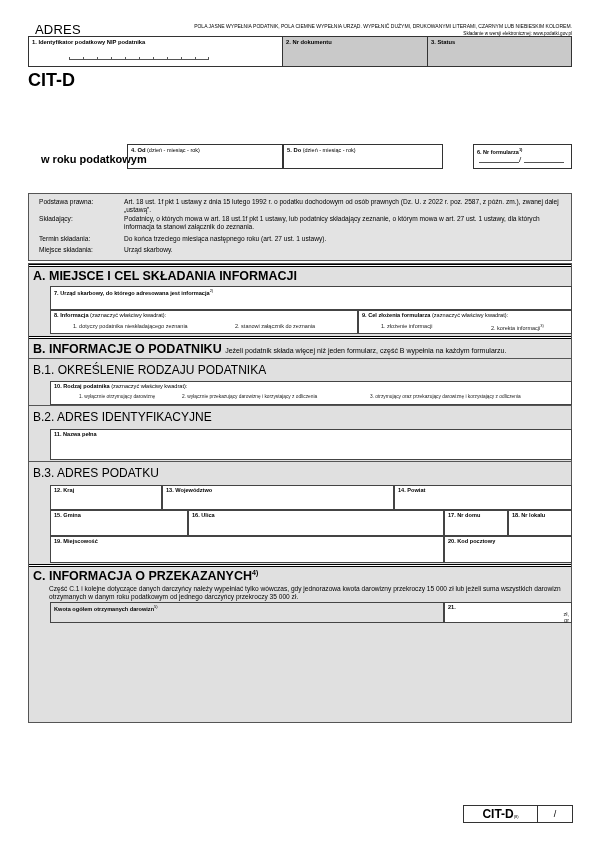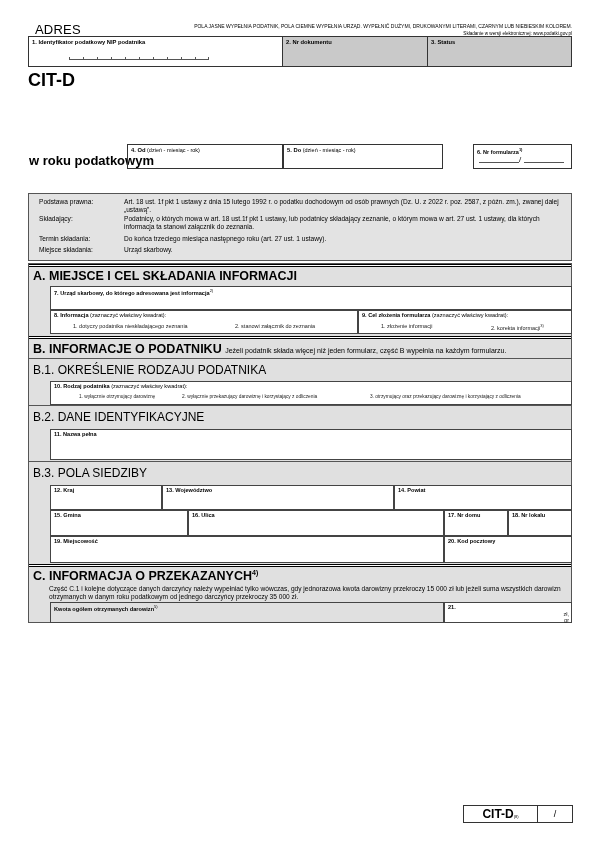--- a/index.html
+++ b/index.html
@@ -15,33 +15,33 @@
   .header-box { left: 28px; top: 36px; width: 544px; height: 31px; border: 1px solid #333; display: flex; }
   .header-box .cell { border-right: 1px solid #333; position: relative; padding: 2px 3px; font-size: 5.8px; font-weight: bold; }
   .header-box .cell:last-child { border-right: none; }
   .shaded { background: #c9c9c9; }
   .nip-ticks { position: absolute; left: 40px; bottom: 6px; width: 140px; height: 4px; border-bottom: 1px solid #555; }
   .nip-ticks i { position: absolute; bottom: -1px; width: 1px; height: 3px; background: #555; }
 
   .citd-title { left: 28px; top: 70px; font-size: 18px; font-weight: bold; }
   .main-title { left: 0; width: 600px; top: 98px; text-align: center; font-size: 12.5px; font-weight: bold; line-height: 15px; }
 
-  .rok-label { left: 29px; top: 153px; font-size: 13px; font-weight: bold; }
+  .rok-label { left: 41px; top: 153px; font-size: 11px; font-weight: bold; }
   .date-box { top: 144px; height: 25px; border: 1px solid #333; font-size: 5.5px; padding: 2px 3px; }
   .date-box b { font-size: 5.8px; }
   .form-nr { left: 473px; top: 144px; width: 99px; height: 25px; border: 1px solid #333; font-size: 5.5px; padding: 2px 3px; font-weight: bold; }
   .formnr-line { position: absolute; bottom: 5px; height: 4px; border-bottom: 1px solid #555; }
   .formnr-slash { position: absolute; bottom: 4px; left: 45px; font-size: 8px; font-weight: normal; }
 
   .info-box { left: 28px; top: 193px; width: 544px; height: 68px; border: 1px solid #555; background: #e3e3e3; font-size: 6.6px; line-height: 8px; }
   .info-row { position: absolute; left: 10px; display: flex; }
   .info-row .k { width: 85px; }
   .info-row .v { width: 440px; }
 
-  .frame { left: 28px; top: 263px; width: 544px; height: 360px; border: 1.5px solid #555; background: #e0e0e0; }
+  .frame { left: 28px; top: 263px; width: 544px; height: 460px; border: 1.5px solid #555; background: #e0e0e0; }
   .thick { position: absolute; left: 0; width: 100%; height: 3px; border-top: 1.5px solid #000; border-bottom: 1px solid #000; background: #fff; }
   .sec-title { position: absolute; left: 4px; font-size: 12.5px; font-weight: bold; }
   .sub-title { position: absolute; left: 4px; font-size: 12px; }
   .sec-title .desc { font-size: 7px; font-weight: normal; }
   .field { position: absolute; background: #fff; border: 1px solid #444; font-size: 5.6px; padding: 1px 3px; }
   .field b { font-weight: bold; }
   .opt { position: absolute; font-size: 5.5px; color: #222; }
   .hline { position: absolute; left: 0; width: 100%; border-top: 1px solid #555; }
 
   .footer-box { left: 463px; top: 805px; width: 110px; height: 18px; border: 1px solid #333; display: flex; }
@@ -150,26 +150,26 @@
   <div class="hline" style="top:94px;"></div>
   <div class="sub-title" style="top:99px;">B.1. OKREŚLENIE RODZAJU PODATNIKA</div>
   <div class="field" style="left:21px; top:117px; width:522px; height:24px;">
     <b>10. Rodzaj podatnika</b>
     <span>(zaznaczyć właściwy kwadrat):</span>
     <span class="opt" style="left:28px; top:12px; font-size:4.8px;">1. wyłącznie otrzymujący darowiznę</span>
     <span class="opt" style="left:131px; top:12px; font-size:4.8px;">2. wyłącznie przekazujący darowiznę i korzystający z odliczenia</span>
     <span class="opt" style="left:319px; top:12px; font-size:4.8px;">3. otrzymujący oraz przekazujący darowiznę i korzystający z odliczenia</span>
   </div>
   <div class="hline" style="top:141px;"></div>
-  <div class="sub-title" style="top:146px;">B.2. DANE IDENTYFIKACYJNE</div>
+  <div class="sub-title" style="top:146px;">B.2. ADRES IDENTYFIKACYJNE</div>
   <div class="field" style="left:21px; top:165px; width:522px; height:31px;">
     <b>11. Nazwa pełna</b>
   </div>
   <div class="hline" style="top:197px;"></div>
-  <div class="sub-title" style="top:202px;">B.3. POLA SIEDZIBY</div>
+  <div class="sub-title" style="top:202px;">B.3. ADRES PODATKU</div>
   <div class="field" style="left:21px; top:221px; width:112px; height:25px;"><b>12. Kraj</b></div>
   <div class="field" style="left:133px; top:221px; width:232px; height:25px;"><b>13. Województwo</b></div>
   <div class="field" style="left:365px; top:221px; width:178px; height:25px;"><b>14. Powiat</b></div>
   <div class="field" style="left:21px; top:246px; width:138px; height:26px;"><b>15. Gmina</b></div>
   <div class="field" style="left:159px; top:246px; width:256px; height:26px;"><b>16. Ulica</b></div>
   <div class="field" style="left:415px; top:246px; width:64px; height:26px;"><b>17. Nr domu</b></div>
   <div class="field" style="left:479px; top:246px; width:64px; height:26px;"><b>18. Nr lokalu</b></div>
   <div class="field" style="left:21px; top:272px; width:394px; height:27px;"><b>19. Miejscowość</b></div>
   <div class="field" style="left:415px; top:272px; width:128px; height:27px;"><b>20. Kod pocztowy</b></div>
 

